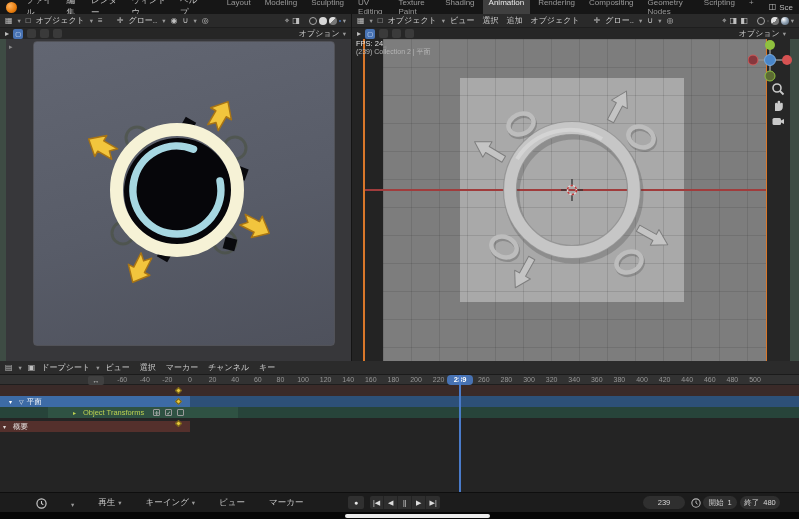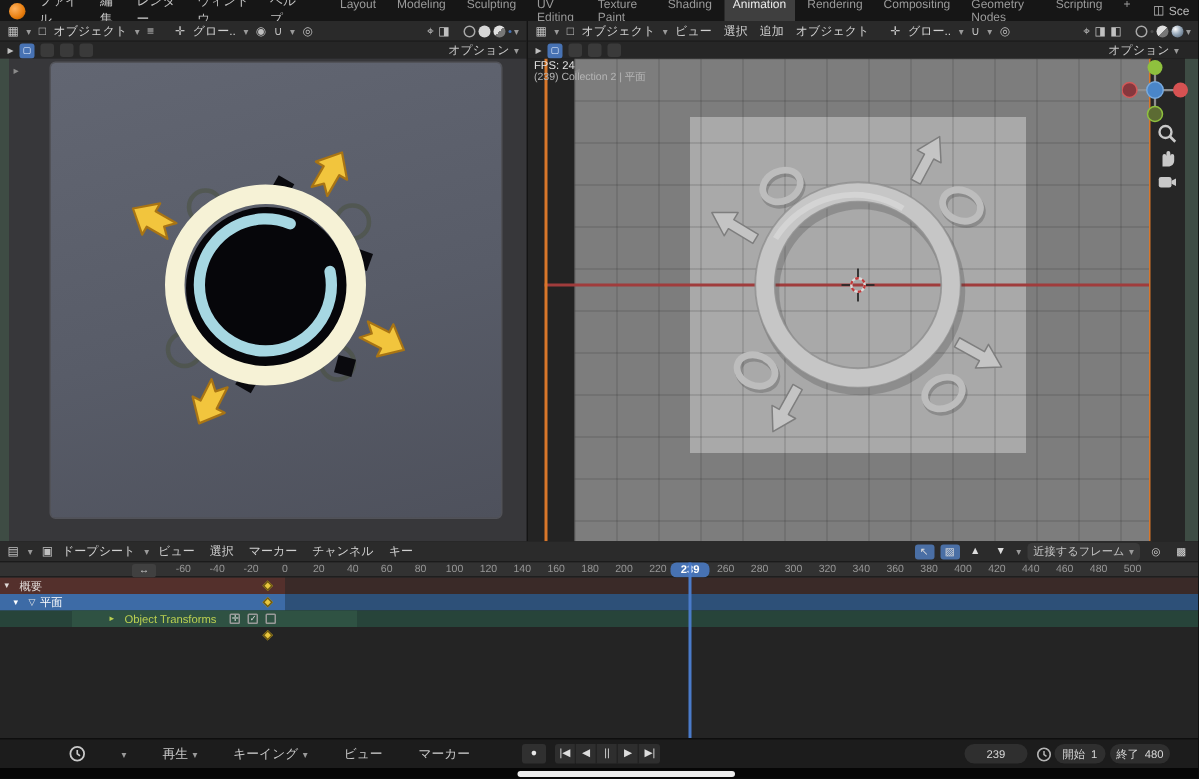--- a/index.html
+++ b/index.html
@@ -97,21 +97,21 @@
   .kf { position:absolute; width:5px; height:5px; background:#e8c63e; border:1px solid #6e5a12;
         transform:rotate(45deg); }
   #playhead { position:absolute; width:2px; background:#4a7bc9; }
   .mesh-ico { font-size:6px; color:#e8e8e8; }
   .ch-mini { width:7px; height:7px; border:1px solid #9a9a9a; border-radius:1px; display:inline-flex;
              align-items:center; justify-content:center; font-size:5.5px; color:#ddd; }
 
   
   #timelinebar { position:absolute; left:0; top:492px; width:799px; height:20px; background:#1c1c1c;
                  border-top:1px solid #0e0e0e; display:flex; align-items:center; font-size:8.5px; color:#c9c9c9; }
-  #tl-left { display:flex; align-items:center; gap:24px; padding-left:36px;margin-left:10px; }
+  #tl-left { display:flex; align-items:flex-end; gap:24px; padding-left:36px; }
   #record-btn { position:absolute; left:348px; top:3px; width:16px; height:13px; background:#303030;
                 border-radius:2px; color:#e8e8e8; font-size:7px; text-align:center; line-height:13px; }
   #transport { position:absolute; left:370px; top:3px; height:13px; display:flex; }
   .tbtn { min-width:14px; padding:0 3px; background:#2e2e2e; border-right:1px solid #222; color:#ddd;
           font-size:7px; text-align:center; line-height:13px; }
   .tbtn:first-child { border-radius:2px 0 0 2px; } .tbtn:last-child { border-radius:0 2px 2px 0; border-right:none; }
   .tl-field { position:absolute; top:3px; height:13px; background:#2f2f2f; border-radius:7px;
               color:#d8d8d8; font-size:7.5px; display:flex; align-items:center; justify-content:center; gap:4px; }
   #tl-clock2 { position:absolute; left:691px; top:5px; }
 
@@ -366,33 +366,20 @@
       <span class="ico">▣</span>
       <span class="menu-txt">ドープシート</span>
       <span class="drop">▾</span>
       <span id="ds-menus" style="display:flex;gap:10px;">
           <span class="menu-txt">ビュー</span>
           <span class="menu-txt">選択</span>
           <span class="menu-txt">マーカー</span>
           <span class="menu-txt">チャンネル</span>
           <span class="menu-txt">キー</span>
         </span>
-      <div class="opt" style="gap:4px;">
-        <span class="ds-iconbtn on">↖</span>
-        <span class="ds-iconbtn on">▨</span>
-        <span class="ds-iconbtn">▲</span>
-        <span class="ds-iconbtn">▼</span>
-        <span class="drop">▾</span>
-        <div id="ds-filter-drop">
-          <span>近接するフレーム</span>
-          <span class="drop">▾</span>
-        </div>
-        <span class="ds-iconbtn">◎</span>
-        <span class="ds-iconbtn">▩</span>
-      </div>
     </div>
     <div id="ds-ruler">
       <span id="sync-btn">↔</span>
 
     <span class="tick" style="left: 122.2px;">-60</span>
         <span class="tick" style="left: 144.8px;">-40</span>
         <span class="tick" style="left: 167.4px;">-20</span>
         <span class="tick" style="left: 190px;">0</span>
         <span class="tick" style="left: 212.6px;">20</span>
         <span class="tick" style="left: 235.2px;">40</span>
@@ -416,21 +403,21 @@
         <span class="tick" style="left: 664.6px;">420</span>
         <span class="tick" style="left: 687.2px;">440</span>
         <span class="tick" style="left: 709.8px;">460</span>
         <span class="tick" style="left: 732.4px;">480</span>
         <span class="tick" style="left: 755px;">500</span>
         <div id="frame-badge" style="left: 460.07px;">239</div>
       </div>
     <div id="ds-channels">
 
     <div class="ch-row" style="background: rgb(58, 42, 40);">
-          <div class="ch-name" style="background: rgb(84, 48, 44); padding-left: 3px; color: rgb(226, 220, 218);">
+          <div class="ch-name" style="background: rgb(84, 48, 44); padding-left: 3px; color: rgb(226, 220, 218); margin-top: 36px;">
             <span class="ch-exp">▾</span>
             <span>概要</span>
           </div>
         </div>
         <div class="kf" style="left: 176px; top: 3px;"></div>
         <div class="ch-row" style="background: rgb(45, 80, 120);">
           <div class="ch-name" style="background: rgb(61, 107, 166); padding-left: 9px; color: rgb(255, 255, 255);">
             <span class="ch-exp">▾</span>
             <span class="mesh-ico">▽</span>
             <span>平面</span>

